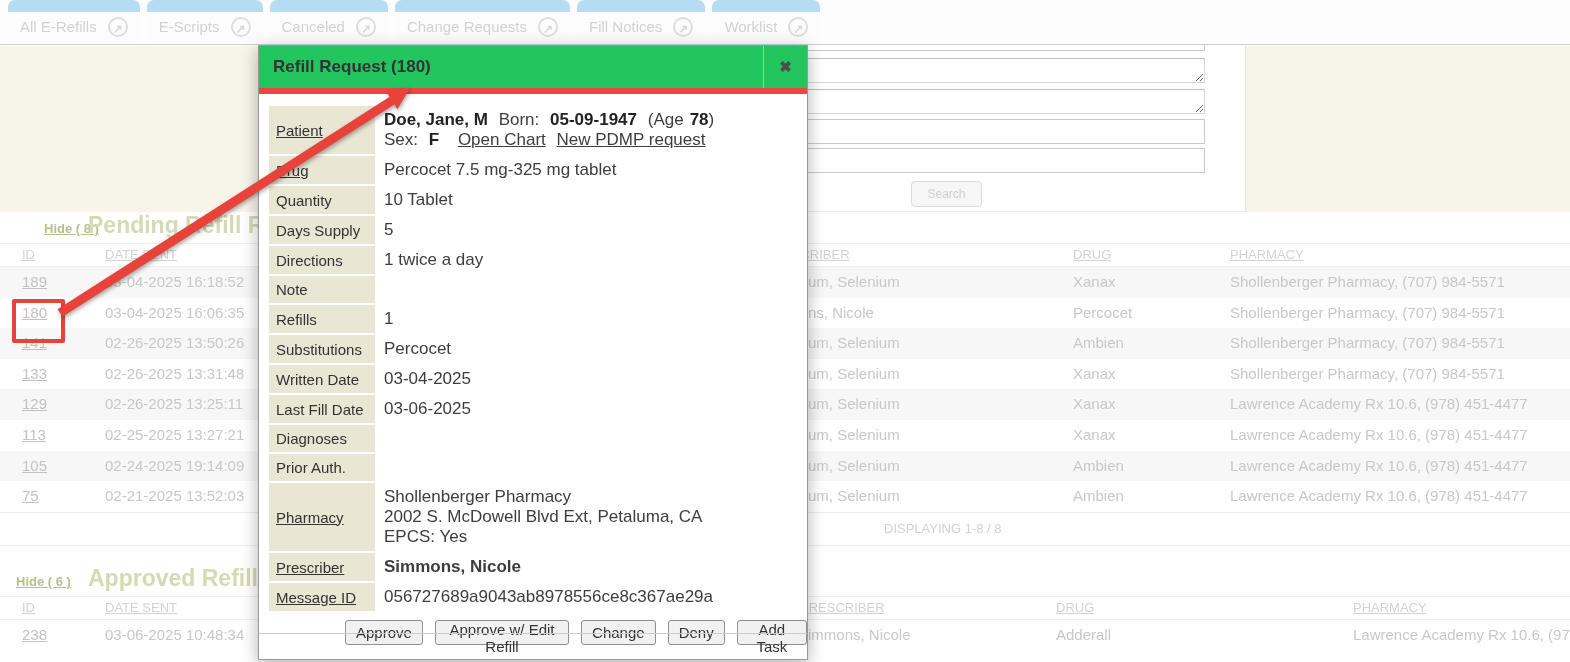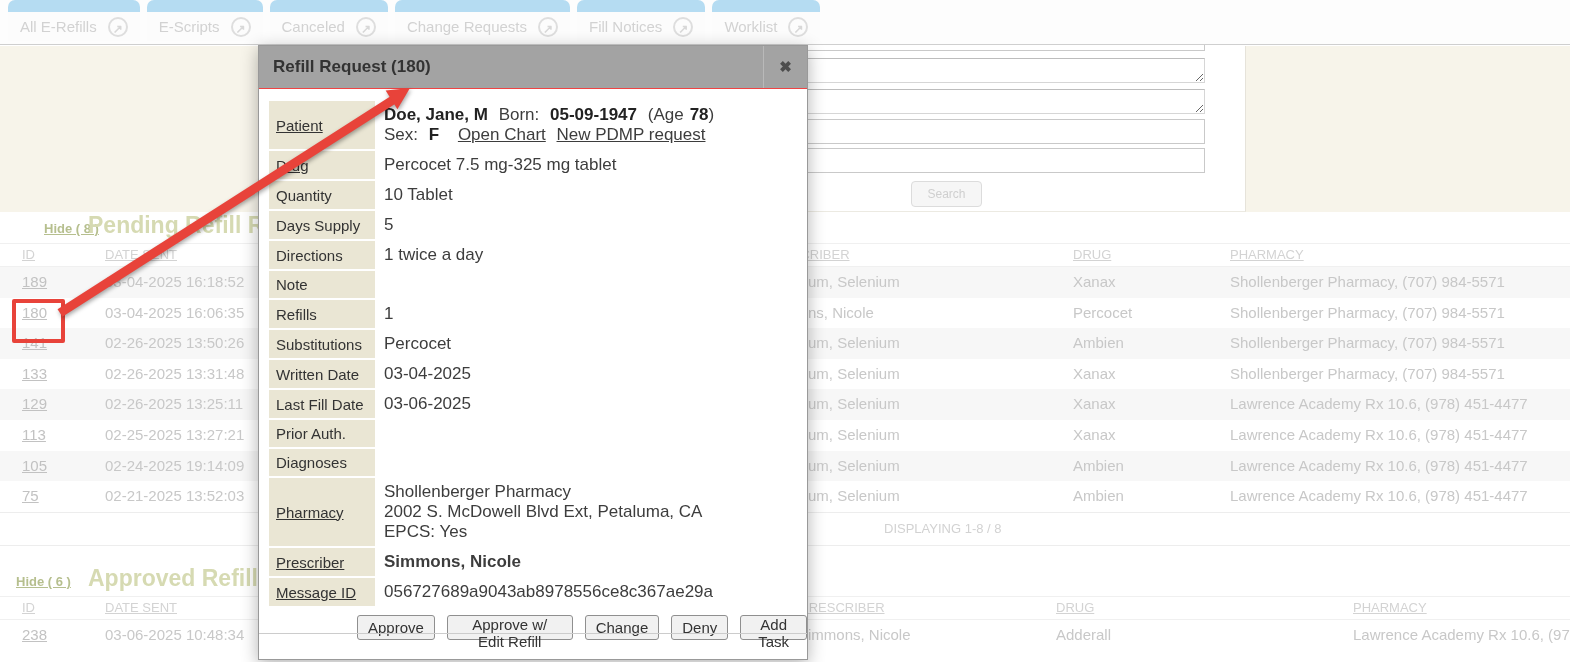--- a/index.html
+++ b/index.html
@@ -55,36 +55,36 @@
   .t2 .c-idp{left:22px}.t2 .c-date{left:105px}.t2 .c-presc{left:808px}
   .t2 .c-drug{left:1056px}.t2 .c-pharm{left:1353px}
   .pager{position:absolute;left:0;right:0;top:246px;height:32px;border-top:1px solid #ededed;
          border-bottom:1px solid #ededed;}
   .pager-text{position:absolute;left:884px;font-size:13px;color:#d2d2d2;line-height:32px;}
 
   
   .modal{position:absolute;left:258px;top:45px;width:550px;height:615px;background:#fff;
          border:1px solid #999;box-shadow:0 4px 16px rgba(0,0,0,0.3);z-index:10;
          box-sizing:border-box;}
-  .modal-header{height:42px;background:#a3a3a3;border-bottom:1px solid #ef4444;display:flex;}
+  .modal-header{height:42px;background:#22c55e;border-bottom:6px solid #ef4444;display:flex;}
   .modal-title{flex:1;font-size:17px;font-weight:bold;color:#333;line-height:42px;
                padding-left:14px;}
   .modal-close{width:43px;border-left:1px solid #b9b9b9;text-align:center;line-height:42px;
                font-size:15px;color:#4d4d4d;cursor:pointer;font-weight:bold;}
   .modal-body{padding:10px 0 0 10px;}
   table.dtl{border-collapse:separate;border-spacing:0 2px;}
   td.mlabel{background:#eae6d4;width:97px;min-width:97px;padding:5px 2px 5px 7px;
             font-size:15px;color:#333;vertical-align:middle;}
   td.mlabel.link{text-decoration:underline;cursor:pointer;margin-top:36px;}
   td.mvalue{padding:4px 4px 4px 9px;font-size:17px;color:#3d3d3d;vertical-align:middle;}
   .b{font-weight:bold;color:#222;}
   .mlink{text-decoration:underline;cursor:pointer;color:#3d3d3d;}
   .gap-l{margin-left:14px;}
   .gap-s{margin-left:6px;}
-  .btn-row{margin:7px 0 0 42px;display:flex;gap:12px;padding-left:46px;}
+  .btn-row{margin:7px 0 0 30px;display:flex;gap:12px;padding-left:46px;}
   .btn-row button{font:15px "Liberation Sans",sans-serif;color:#333;background:#f1f1f1;
                   border:1px solid #8f8f8f;border-radius:3px;height:25px;padding:0 10px;
                   cursor:pointer;}
   .modal-divider{position:absolute;left:0;right:0;top:587px;border-top:1px solid #cccccc;}
 
   
   .red-box{position:absolute;left:12px;top:299px;width:45px;height:36px;
            border:4px solid #e8433a;border-radius:2px;z-index:25;}
   .arrow-svg{position:absolute;left:0;top:0;z-index:30;pointer-events:none;}
 </style>
@@ -297,25 +297,25 @@
             </tr>
             <tr>
               <td class="mlabel">Written Date</td>
               <td class="mvalue">03-04-2025</td>
             </tr>
             <tr>
               <td class="mlabel">Last Fill Date</td>
               <td class="mvalue">03-06-2025</td>
             </tr>
             <tr>
+              <td class="mlabel">Diagnoses</td>
+              <td class="mvalue"></td>
+            </tr>
+            <tr>
               <td class="mlabel">Prior Auth.</td>
-              <td class="mvalue"></td>
-            </tr>
-            <tr>
-              <td class="mlabel">Diagnoses</td>
               <td class="mvalue"></td>
             </tr>
           </tbody>
         <tbody>
           <tr>
             <td class="mlabel link">Pharmacy</td>
             <td class="mvalue">
               <div>Shollenberger Pharmacy</div>
               <div>2002 S. McDowell Blvd Ext, Petaluma, CA</div>
               <div>EPCS: Yes</div>

